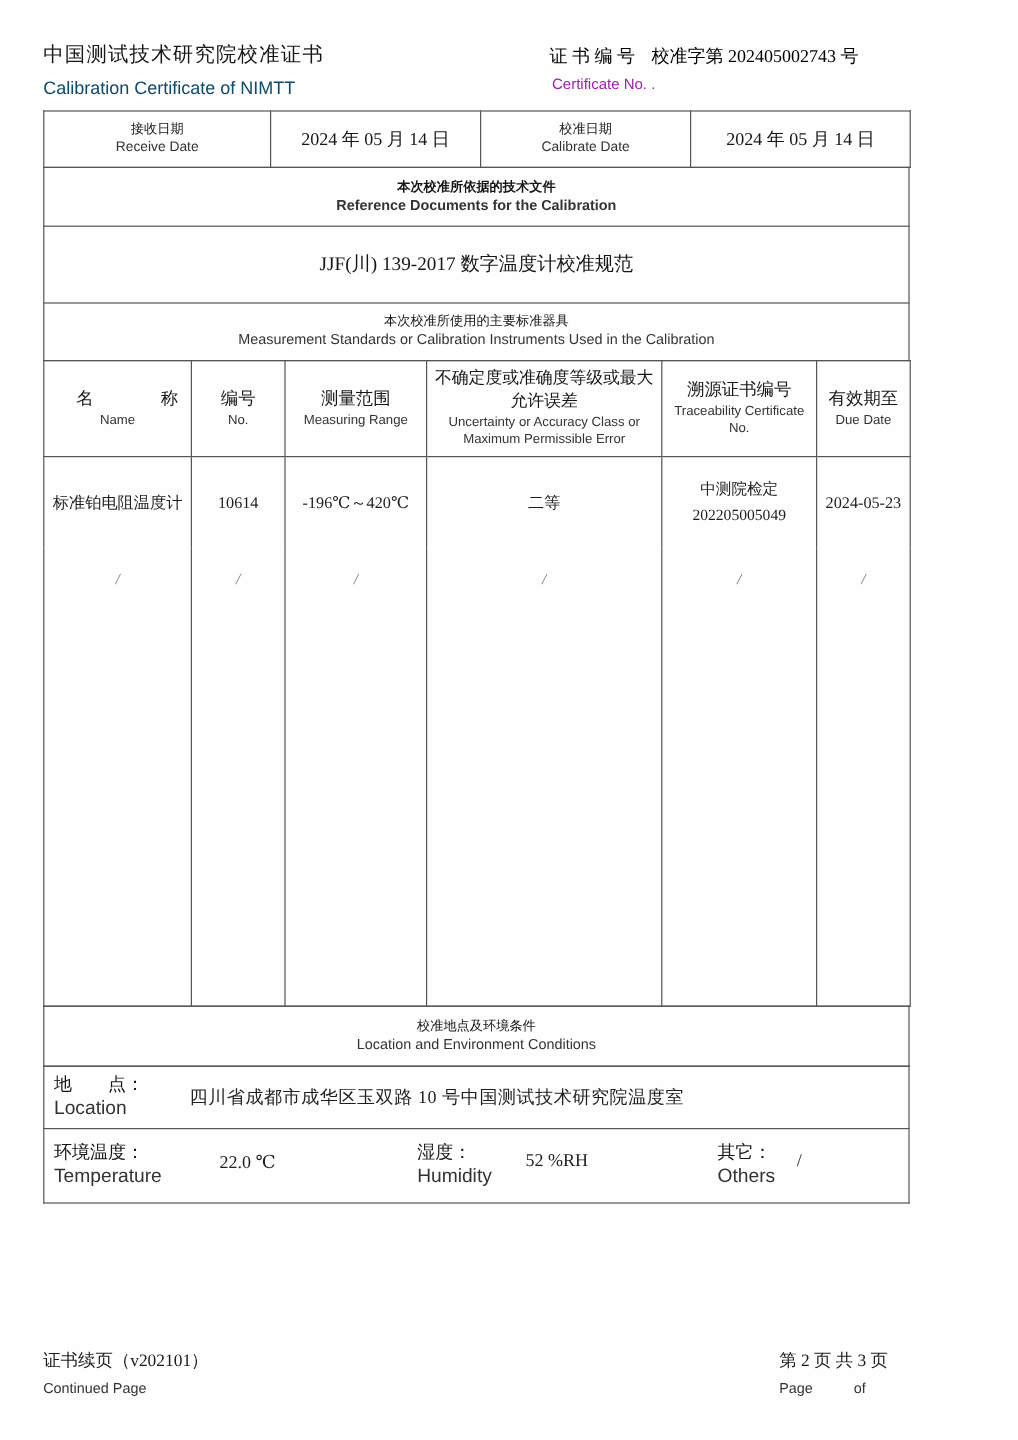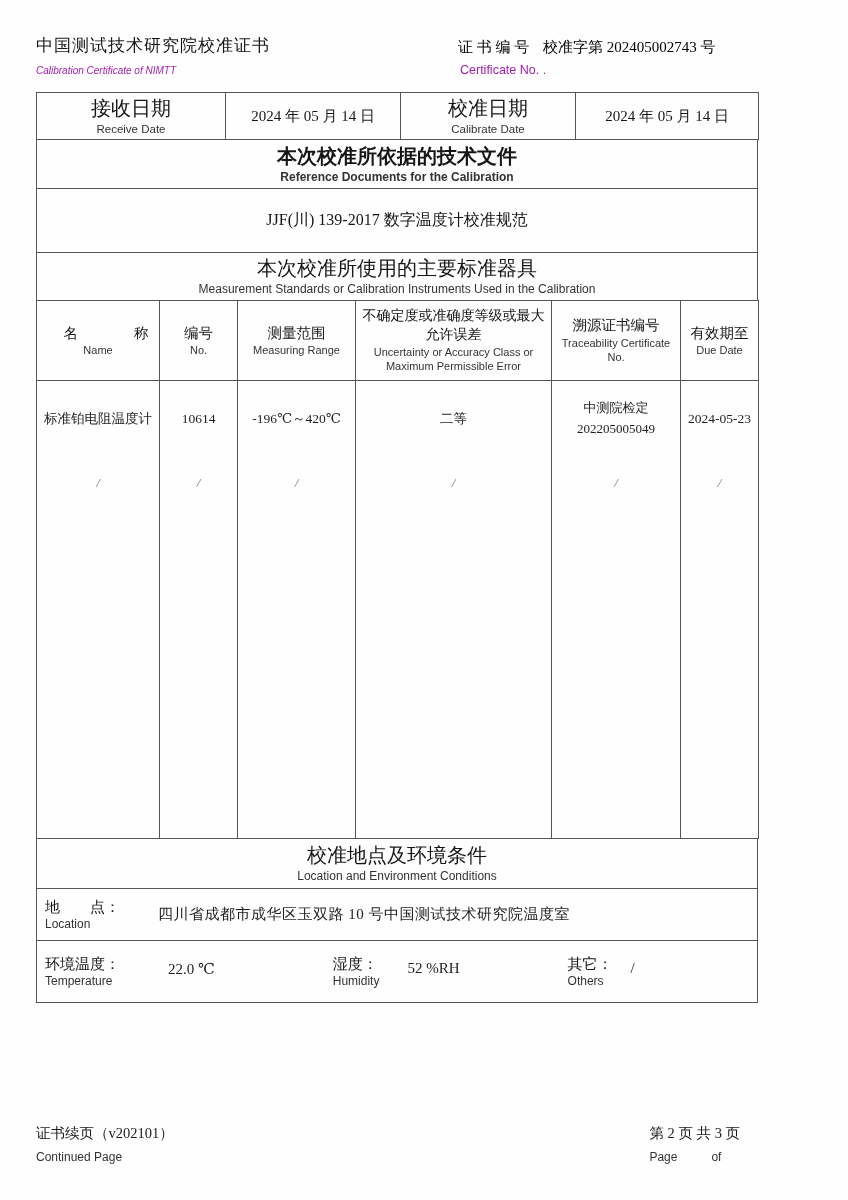--- a/index.html
+++ b/index.html
@@ -10,30 +10,30 @@
     background: #fefefe;
     font-family: "Liberation Serif", "DejaVu Serif", serif;
     color: #1e1e1e;
     overflow: hidden;
   }
   .sans { font-family: "Liberation Sans", "DejaVu Sans", sans-serif; }
 
   
   #header { position:absolute; left:36px; top:34px; width:722px; height:56px; }
   .title-cn { font-size:17px; letter-spacing:1px; color:#161616; }
-  .title-en { font-size:10px; color:#a21caf; margin-top:8px;font-style:italic; }
+  .title-en { font-size:15px; color:#0c4a6e; margin-top:8px; }
   #cert-block { position:absolute; right:0; top:4px; width:300px; }
   .cert-line { font-size:15px; color:#000000; white-space:nowrap; }
   .cert-en { font-size:12.5px; color:#a21caf; margin-top:6px; margin-left:2px; }
 
   
   .doc { border-collapse:collapse; table-layout:fixed; width:722px; margin-left:36px; }
   .doc td { border:1px solid #555; padding:2px 4px; text-align:center; vertical-align:middle; }
   .stack { margin-top:-1px; }
-  .cn-lab { font-size:20px; color:#161616; display:block; line-height:1.35; }
+  .cn-lab { font-size:11px; color:#161616; display:block; line-height:1.35; }
   .en-lab { font-size:11.5px; color:#333; display:block; line-height:1.3; font-family:"Liberation Sans","DejaVu Sans",sans-serif; }
   .val { font-size:15px; color:#161616; }
 
   #t1 td { height:47px; }
 
   #t2 .r-sechead td { height:49px;font-weight:bold; }
   #t2 .r-doc td { height:64px; font-size:16px; color:#161616; }
   #t2 .r-sechead2 td { height:48px; }
 
   #t3 .r-head td { height:80px; padding:3px 2px; }
@@ -48,21 +48,21 @@
 
   #t4 td { height:50px; }
 
   #t5 td { text-align:left; }
   #t5 .r-loc td { height:52px; padding:4px 8px; }
   #t5 .r-env td { height:62px; padding:4px 8px; }
   #t5 .r-dec td { height:106px; padding:4px 10px; vertical-align:top; border-bottom-width:2px; }
 
   .pair { display:inline-block; vertical-align:middle; }
   .pair .cn-lab { font-size:15px; text-align:left; }
-  .pair .en-lab { text-align:left; font-size:12px; }
+  .pair .en-lab { text-align:left; font-size:16px; }
   .inline-val { display:inline-block; vertical-align:middle; font-size:15px; margin-top:-6px; }
 
   #loc-row { display:flex; align-items:center; }
   #loc-value { font-size:15px; margin-left:38px; letter-spacing:0.5px; }
 
   #env-row { display:flex; align-items:center; }
   #env-row .v-temp { margin-left:48px; }
   #env-row .p-hum  { margin-left:118px; }
   #env-row .v-hum  { margin-left:28px; }
   #env-row .p-oth  { margin-left:108px; }

